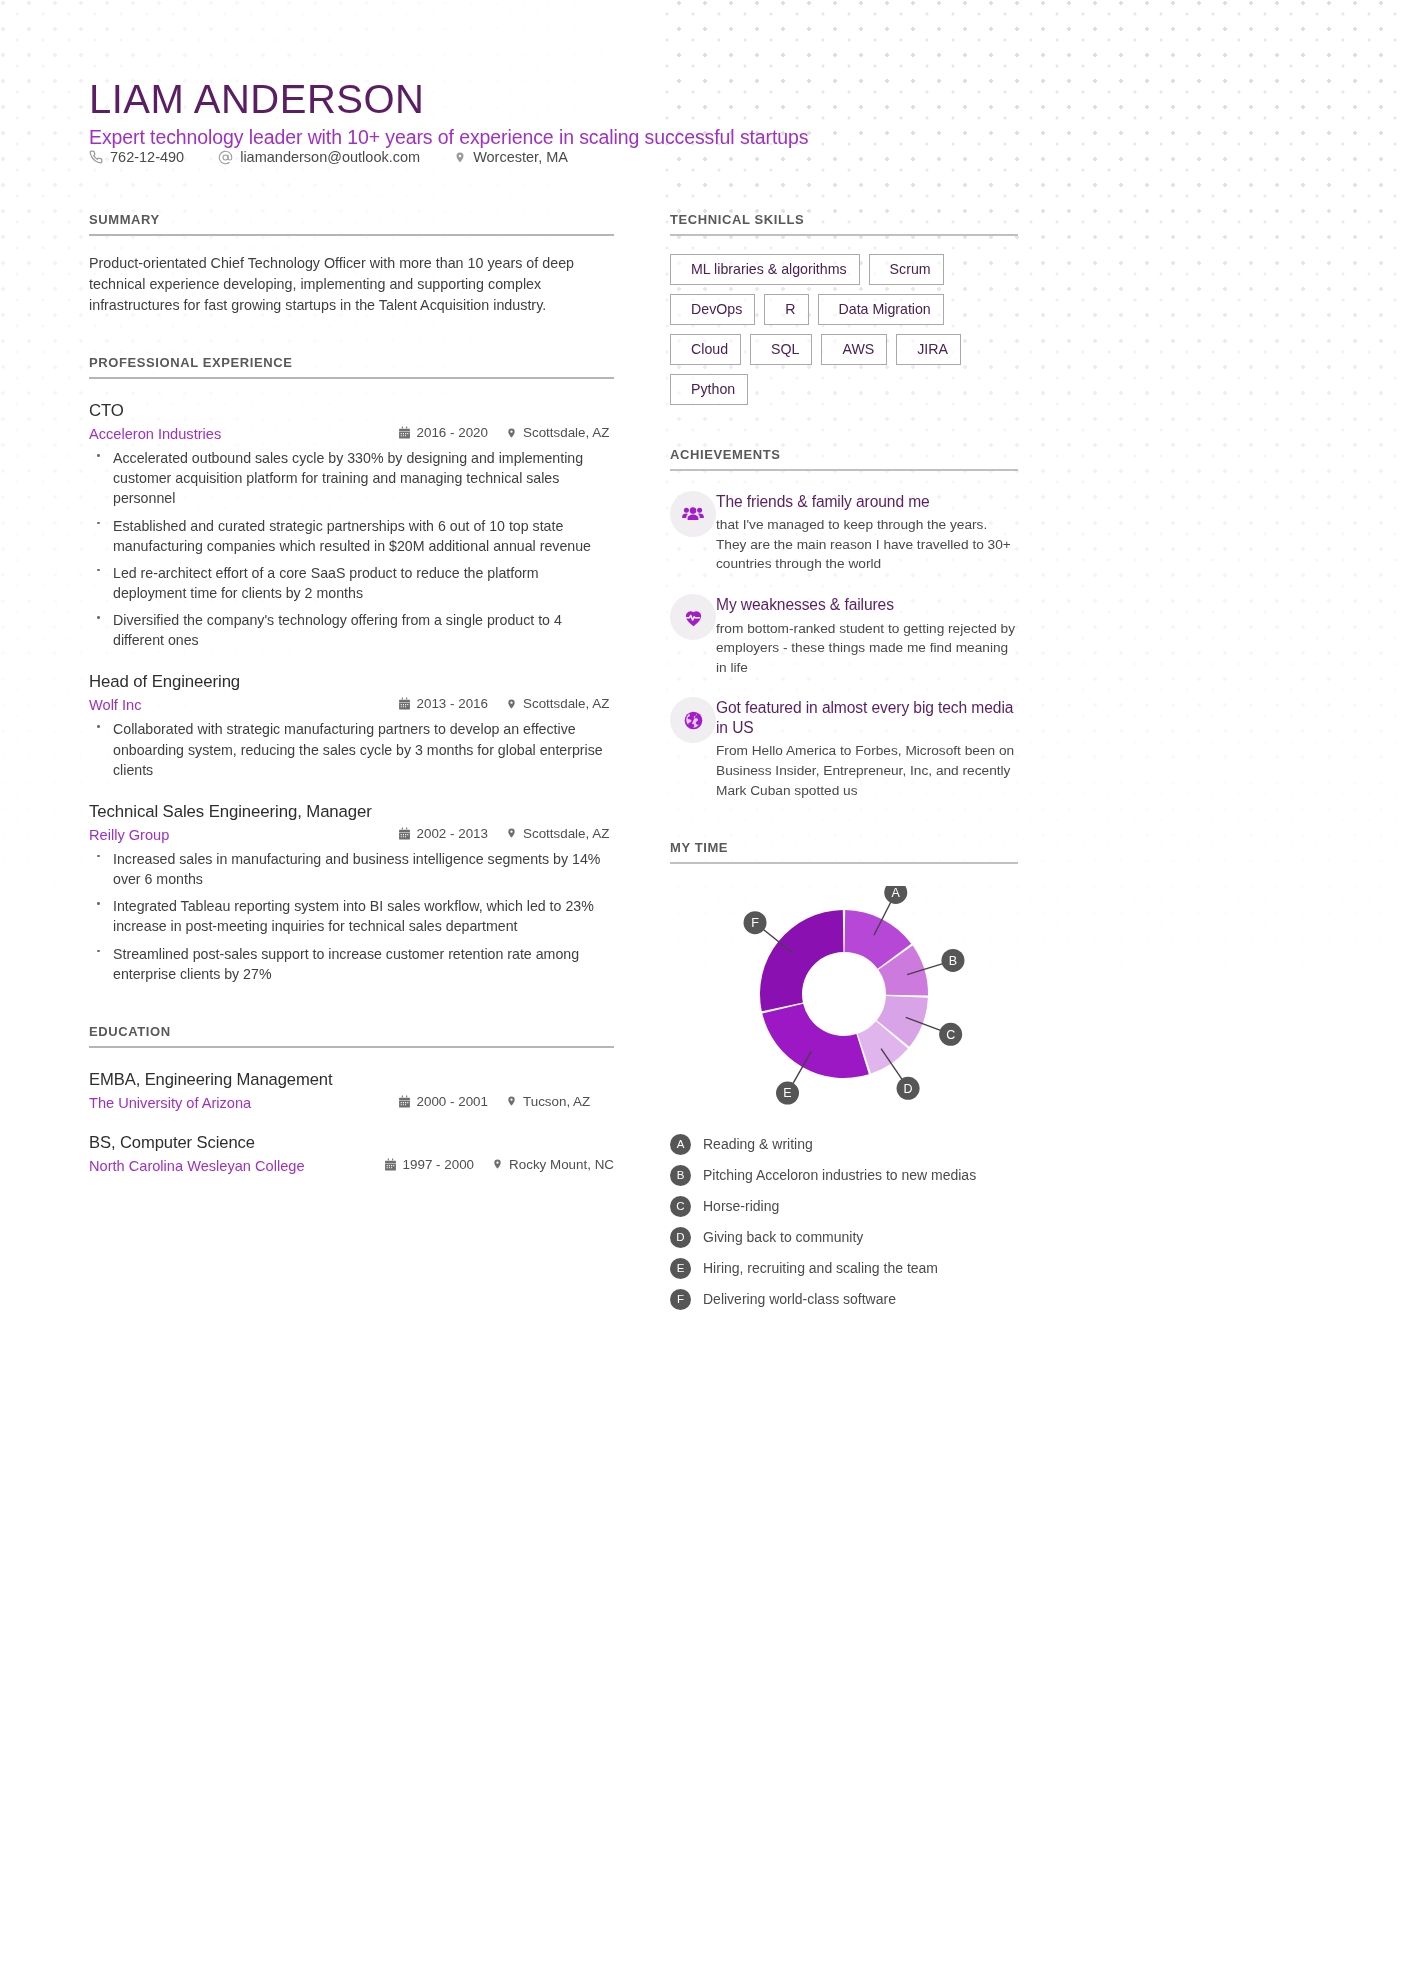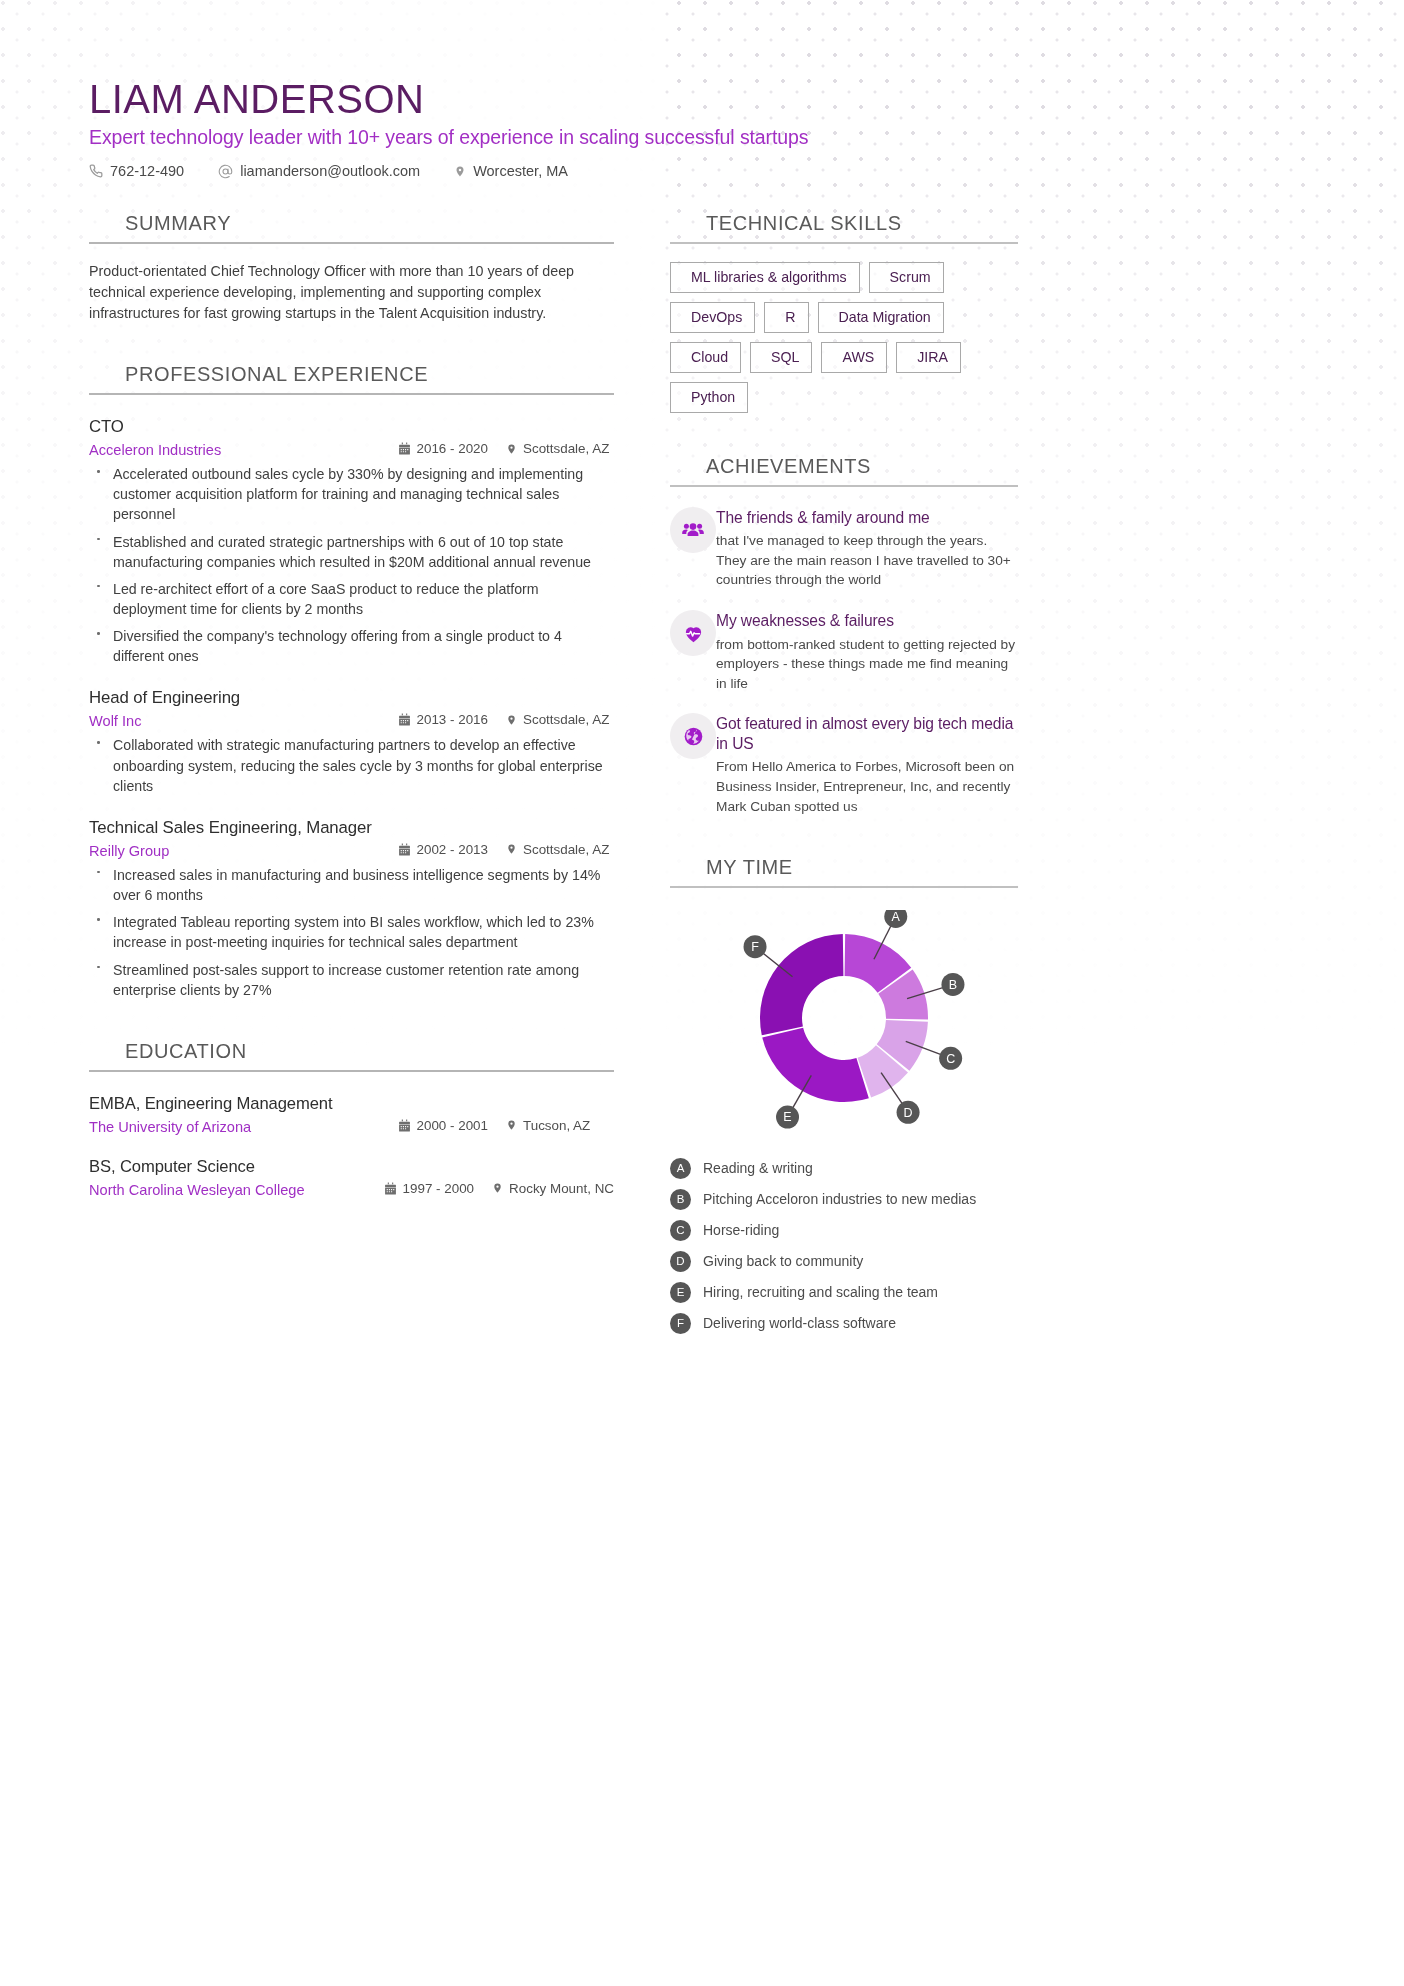--- a/index.html
+++ b/index.html
@@ -60,41 +60,40 @@
     font-family: "Liberation Sans", sans-serif;
   }
   .tagline {
     margin-top: 6px;
     font-size: 19.5px;
     color: #a22fc4;
     font-weight: 400;
     letter-spacing: -0.1px;
   }
   .contact-row {
-    margin-top: 14px;
+    margin-top: 0;
     display: flex;
     align-items: center;
     gap: 0px;
     font-size: 14.5px;
     color: #4a4a4a;
   }
   .contact-item { display: flex; align-items: center; gap: 7px; margin-right: 34px; }
   .contact-item .ci { color: #9b9b9b; display: flex; align-items: center; }
 
   
   .col-left  { position: absolute; left: 89px; top: 212px; width: 525px; }
   .col-right { position: absolute; left: 670px; top: 212px; width: 348px; }
 
   .sec-title {
-    font-size: 20px;
+    font-size: 13px;
     letter-spacing: 0.6px;
     color: #595959;
-    font-weight: 400;
+    font-weight: 700;
     padding-bottom: 7px;
-    margin-left: 36px;
   }
   .sec-rule { height: 2px; background: #b5b5b5; width: 100%; }
   .sec-rule.thin { height: 1.5px; background: #c0c0c0; }
   .section { margin-bottom: 0; }
 
   .body-text {
     font-size: 14.3px;
     line-height: 1.47;
     color: #3f3f3f;
   }

